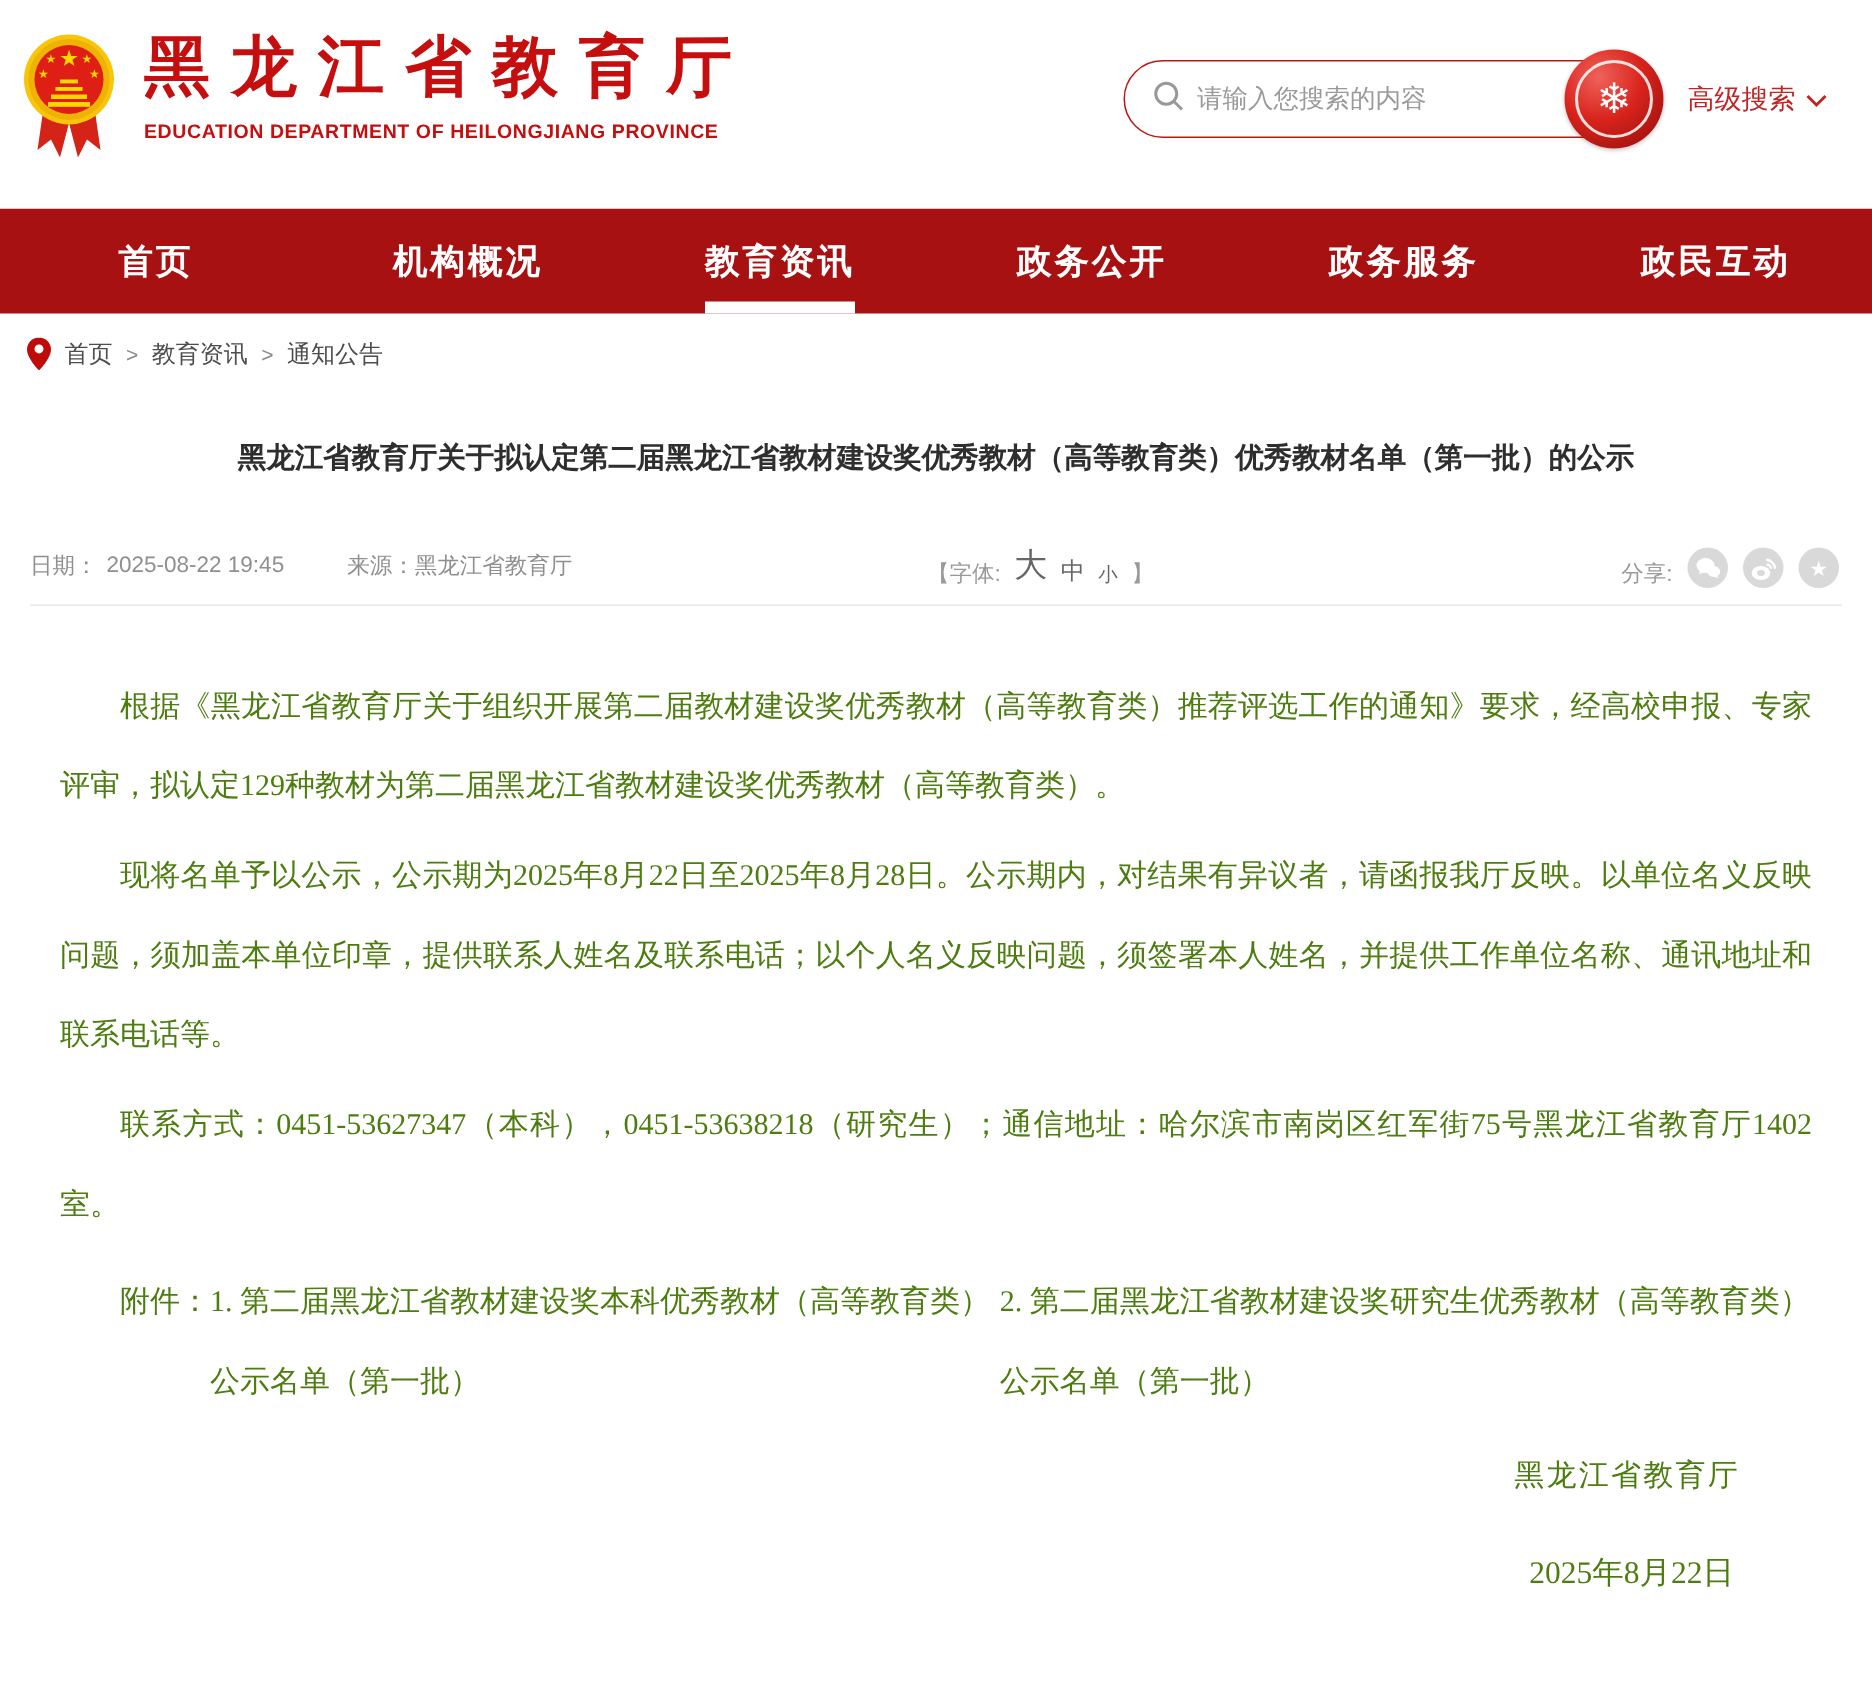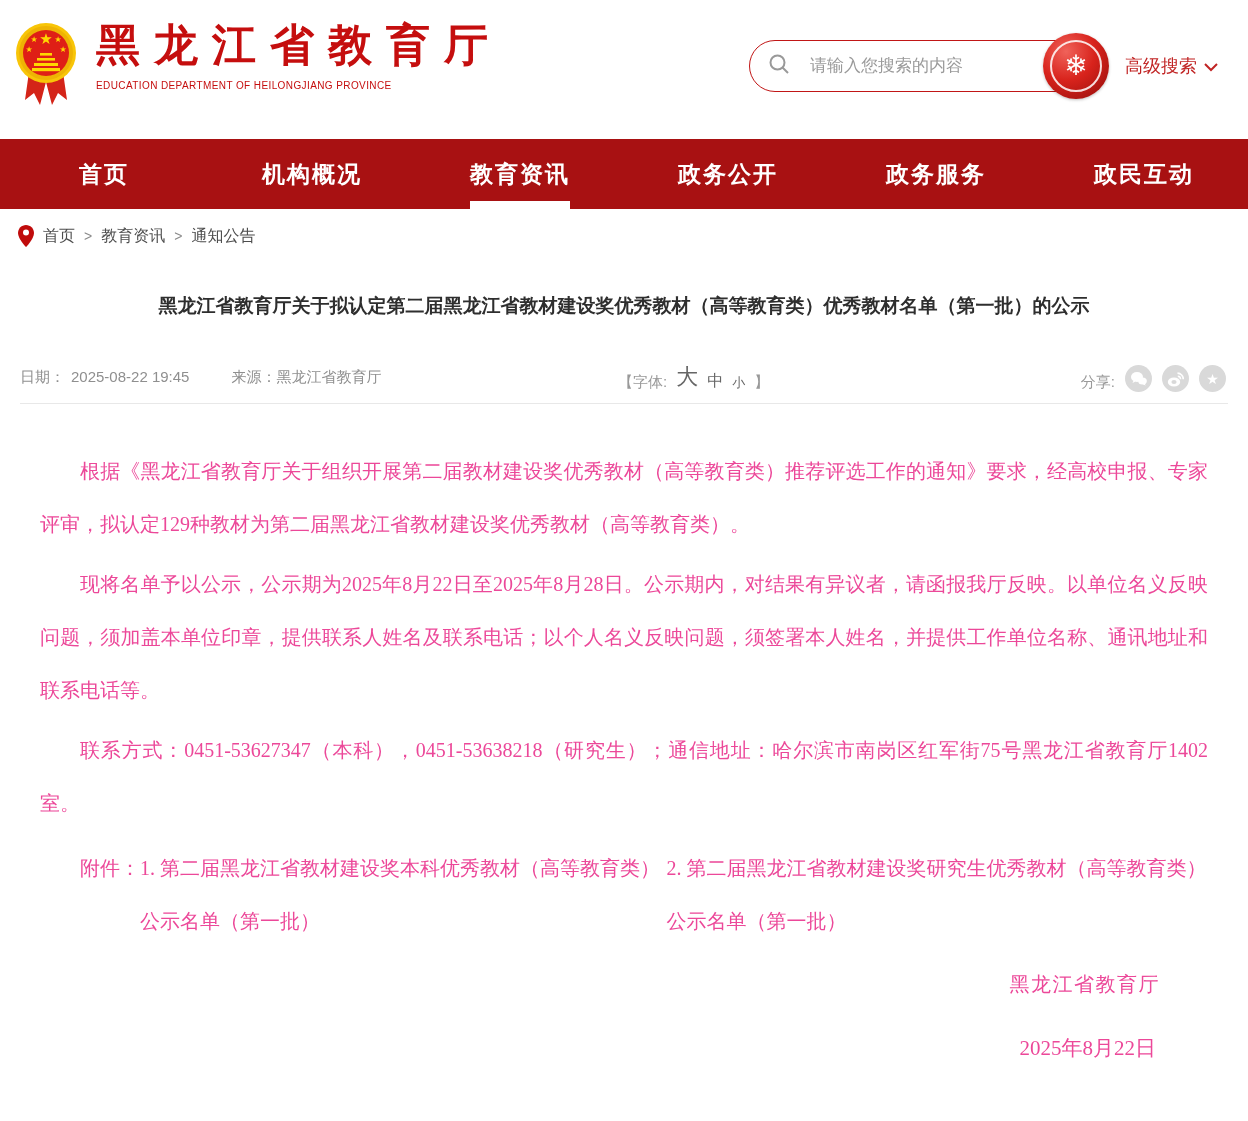--- a/index.html
+++ b/index.html
@@ -15,32 +15,32 @@
   
   .site-header { height: 139px; position: relative; background: #fff; }
   .logo-row { display: flex; align-items: flex-start; padding: 10px 0 0 14px; }
   .emblem { flex: 0 0 auto; margin-top: 2px; }
   .site-titles { margin-left: 18px; padding-top: 6px; }
   .site-title {
     font-size: 44px; font-weight: bold; color: #c50e0e;
     letter-spacing: 14px; line-height: 58px; white-space: nowrap;
   }
   .site-subtitle {
-    font-size: 10px; font-weight: normal; color: #c50e0e;
+    font-size: 13px; font-weight: bold; color: #c50e0e;
     letter-spacing: 0.4px; margin-top: 6px; white-space: nowrap;
   }
 
   .search-area { position: absolute; top: 33px; right: 30px; display: flex; align-items: center; }
   .search-pill {
     width: 342px; height: 52px; border: 1px solid #c11616; border-radius: 27px;
     display: flex; align-items: center; padding-left: 18px; background: #fff;
   }
   .search-pill input {
     border: none; outline: none; font-size: 17px; color: #333; width: 230px;
-    margin-left: 20px; background: transparent;
+    margin-left: 8px; background: transparent;
     font-family: "Liberation Sans", sans-serif;
   }
   .search-pill input::placeholder { color: #9a9a9a; }
   .snow-btn {
     width: 66px; height: 66px; border-radius: 50%;
     background: radial-gradient(circle at 35% 28%, #f0625a 0%, #d8231c 45%, #8f0c0a 100%);
     display: flex; align-items: center; justify-content: center;
     margin-left: -48px; cursor: pointer; box-shadow: 0 1px 3px rgba(0,0,0,.25);
   }
   .snow-inner {
@@ -100,21 +100,21 @@
     width: 27px; height: 27px; border-radius: 50%; background: #d9d9d9;
     margin-left: 10px; display: flex; align-items: center; justify-content: center;
     cursor: pointer; color: #fff; font-size: 14px; line-height: 1;
   }
 
   .divider { margin: 11px 20px 0; border-top: 1px solid #e8e8e8; }
 
   .article-body {
     padding: 41px 40px 0;
     font-family: "Liberation Serif", "DejaVu Serif", serif;
-    font-size: 20px; color: #ec4899;
+    font-size: 20px; color: #4d7c0f;
   }
   .article-body p {
     text-indent: 2em; line-height: 53px; text-align: justify; margin-bottom: 7px;
   }
 
   .attachments { display: flex; margin-top: 12px; line-height: 53px; }
   .att-label { flex: 0 0 auto; margin-left: 2em; white-space: nowrap; }
   .att-items { display: flex; flex-direction: row; }
   .att-item { margin-bottom: 7px; cursor: pointer; }
 

